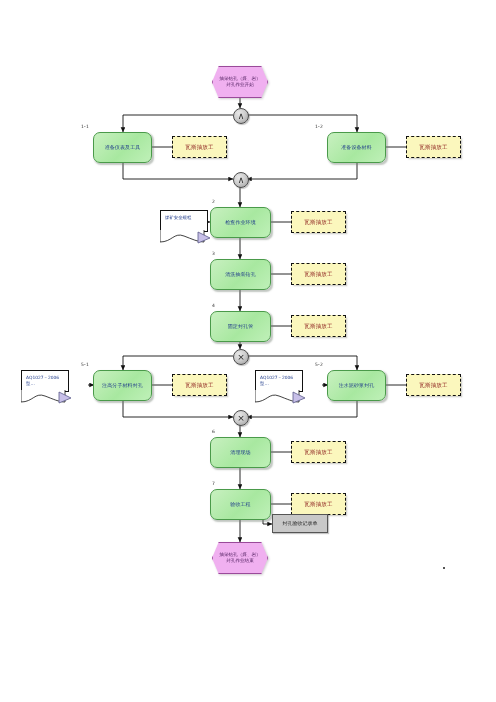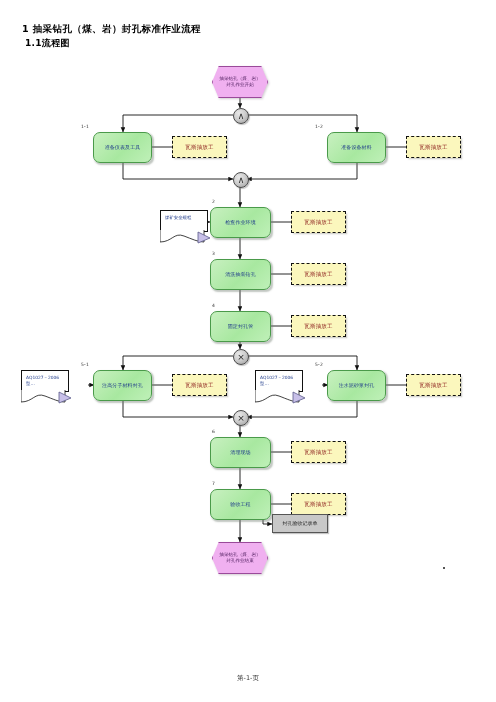--- a/index.html
+++ b/index.html
@@ -154,24 +154,20 @@
     left: 443px; top: 567px;
     width: 1.5px; height: 1.5px;
     background: #555;
   }
 </style>
 </head>
 <body>
 
 <div class="page">
 
-  <div class="title-block">
-    <div class="title-1">1 抽采钻孔（煤、岩）封孔标准作业流程</div>
-    <div class="title-2">1.1流程图</div>
-  </div>
 
   <div class="canvas">
 
     <svg class="edges" viewBox="0 0 496 520">
       <defs>
         <marker id="arr" markerWidth="7" markerHeight="7" refX="5.2" refY="2.6" orient="auto">
           <path d="M0,0 L5.4,2.6 L0,5.2 z" fill="#111111"></path>
         </marker>
       </defs>
       <g stroke="#111111" stroke-width="0.9" fill="none">
@@ -339,15 +335,14 @@
     </div>
 
     <div class="term-wrap" style="left:212px; top:490px;">
       <div class="node term" style="position:relative; width:56px; height:32px;">抽采钻孔（煤、岩）封孔作业结束</div>
     </div>
 
   </div>
 
   <div class="dot-mark"></div>
 
-  <div class="footer">第-1-页</div>
 
 </div>
 
 </body></html>

